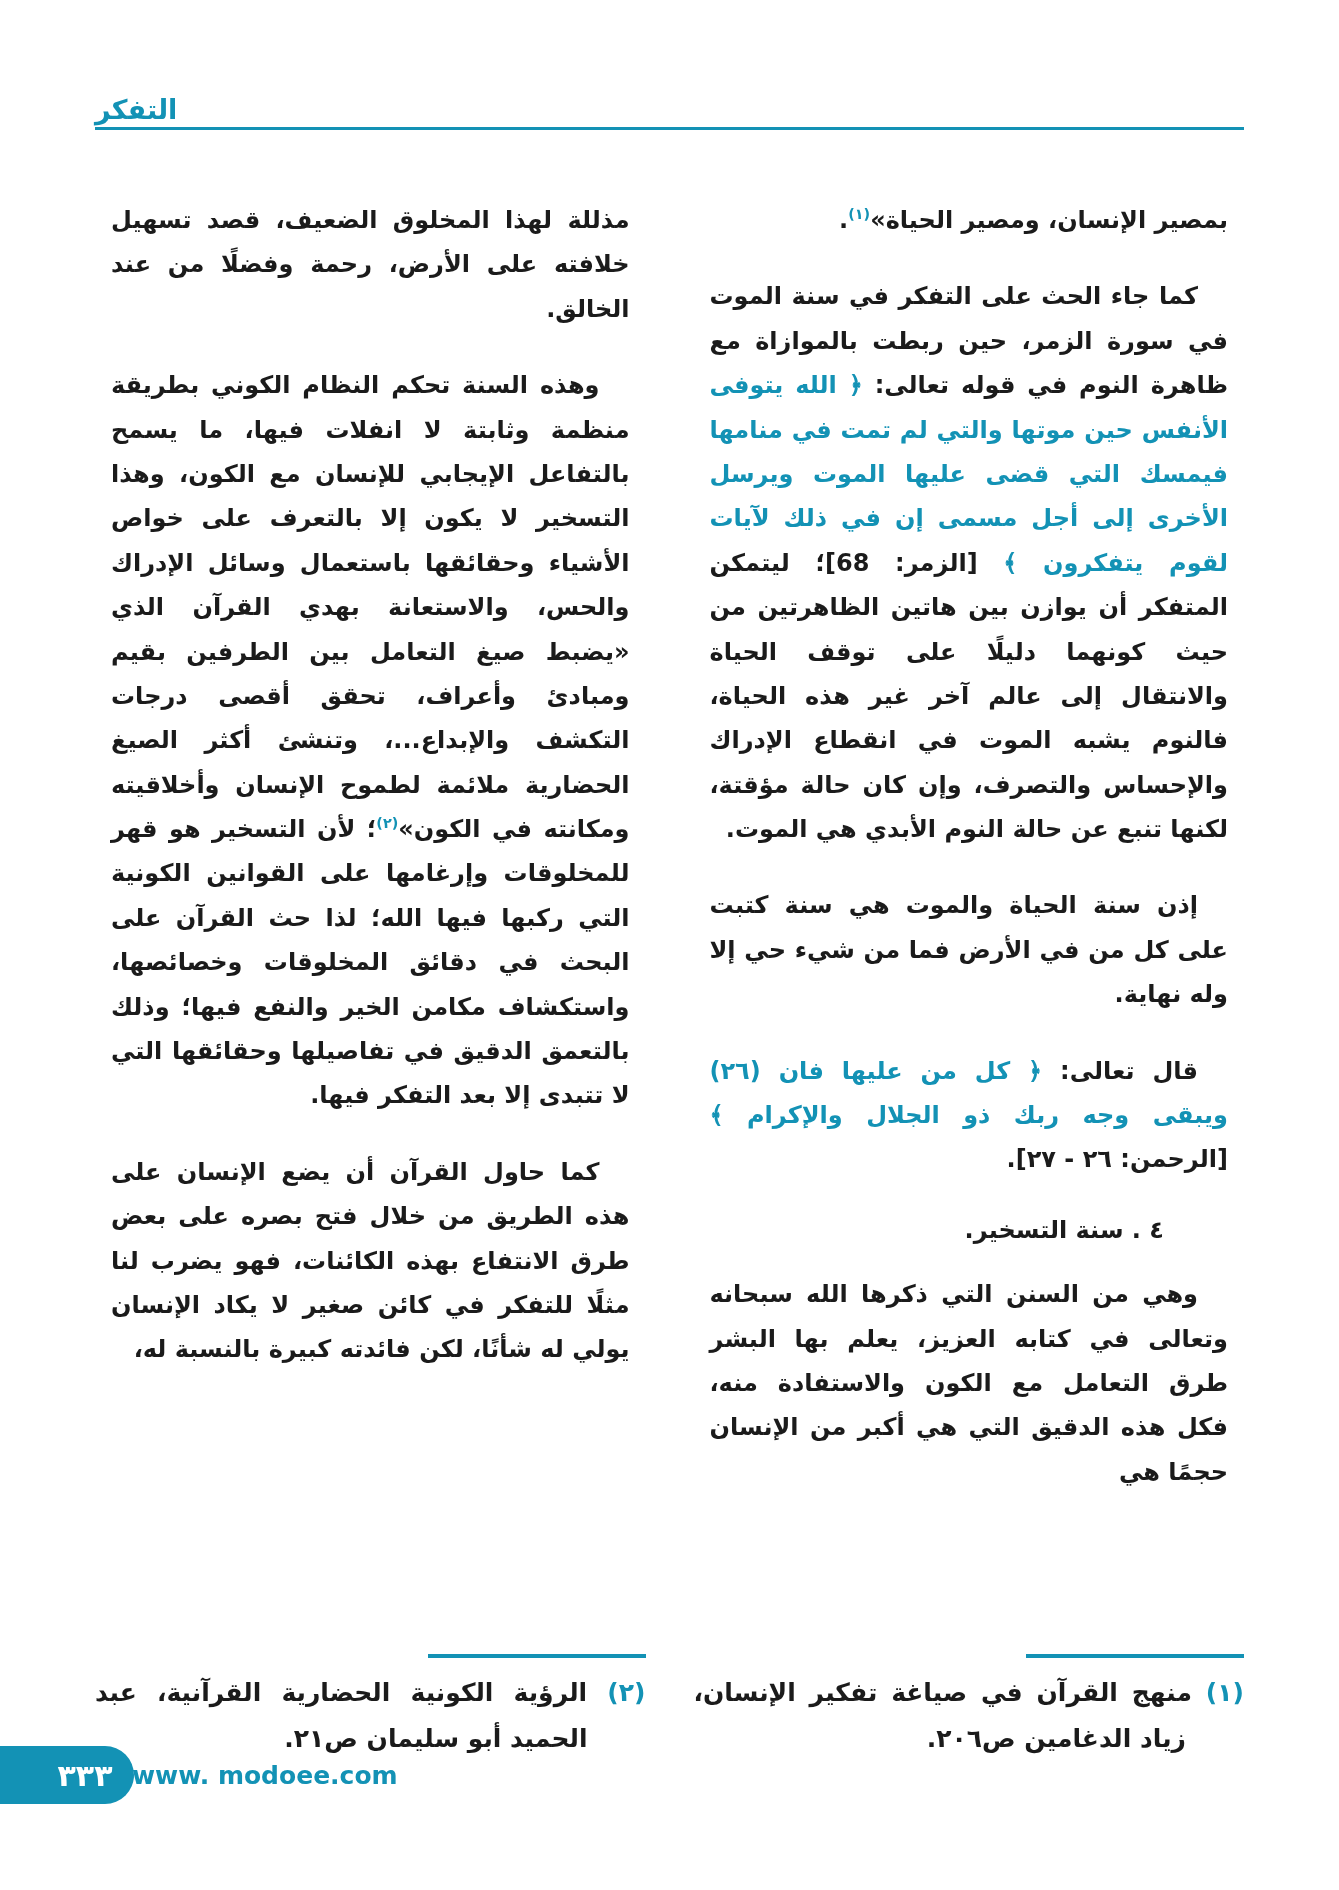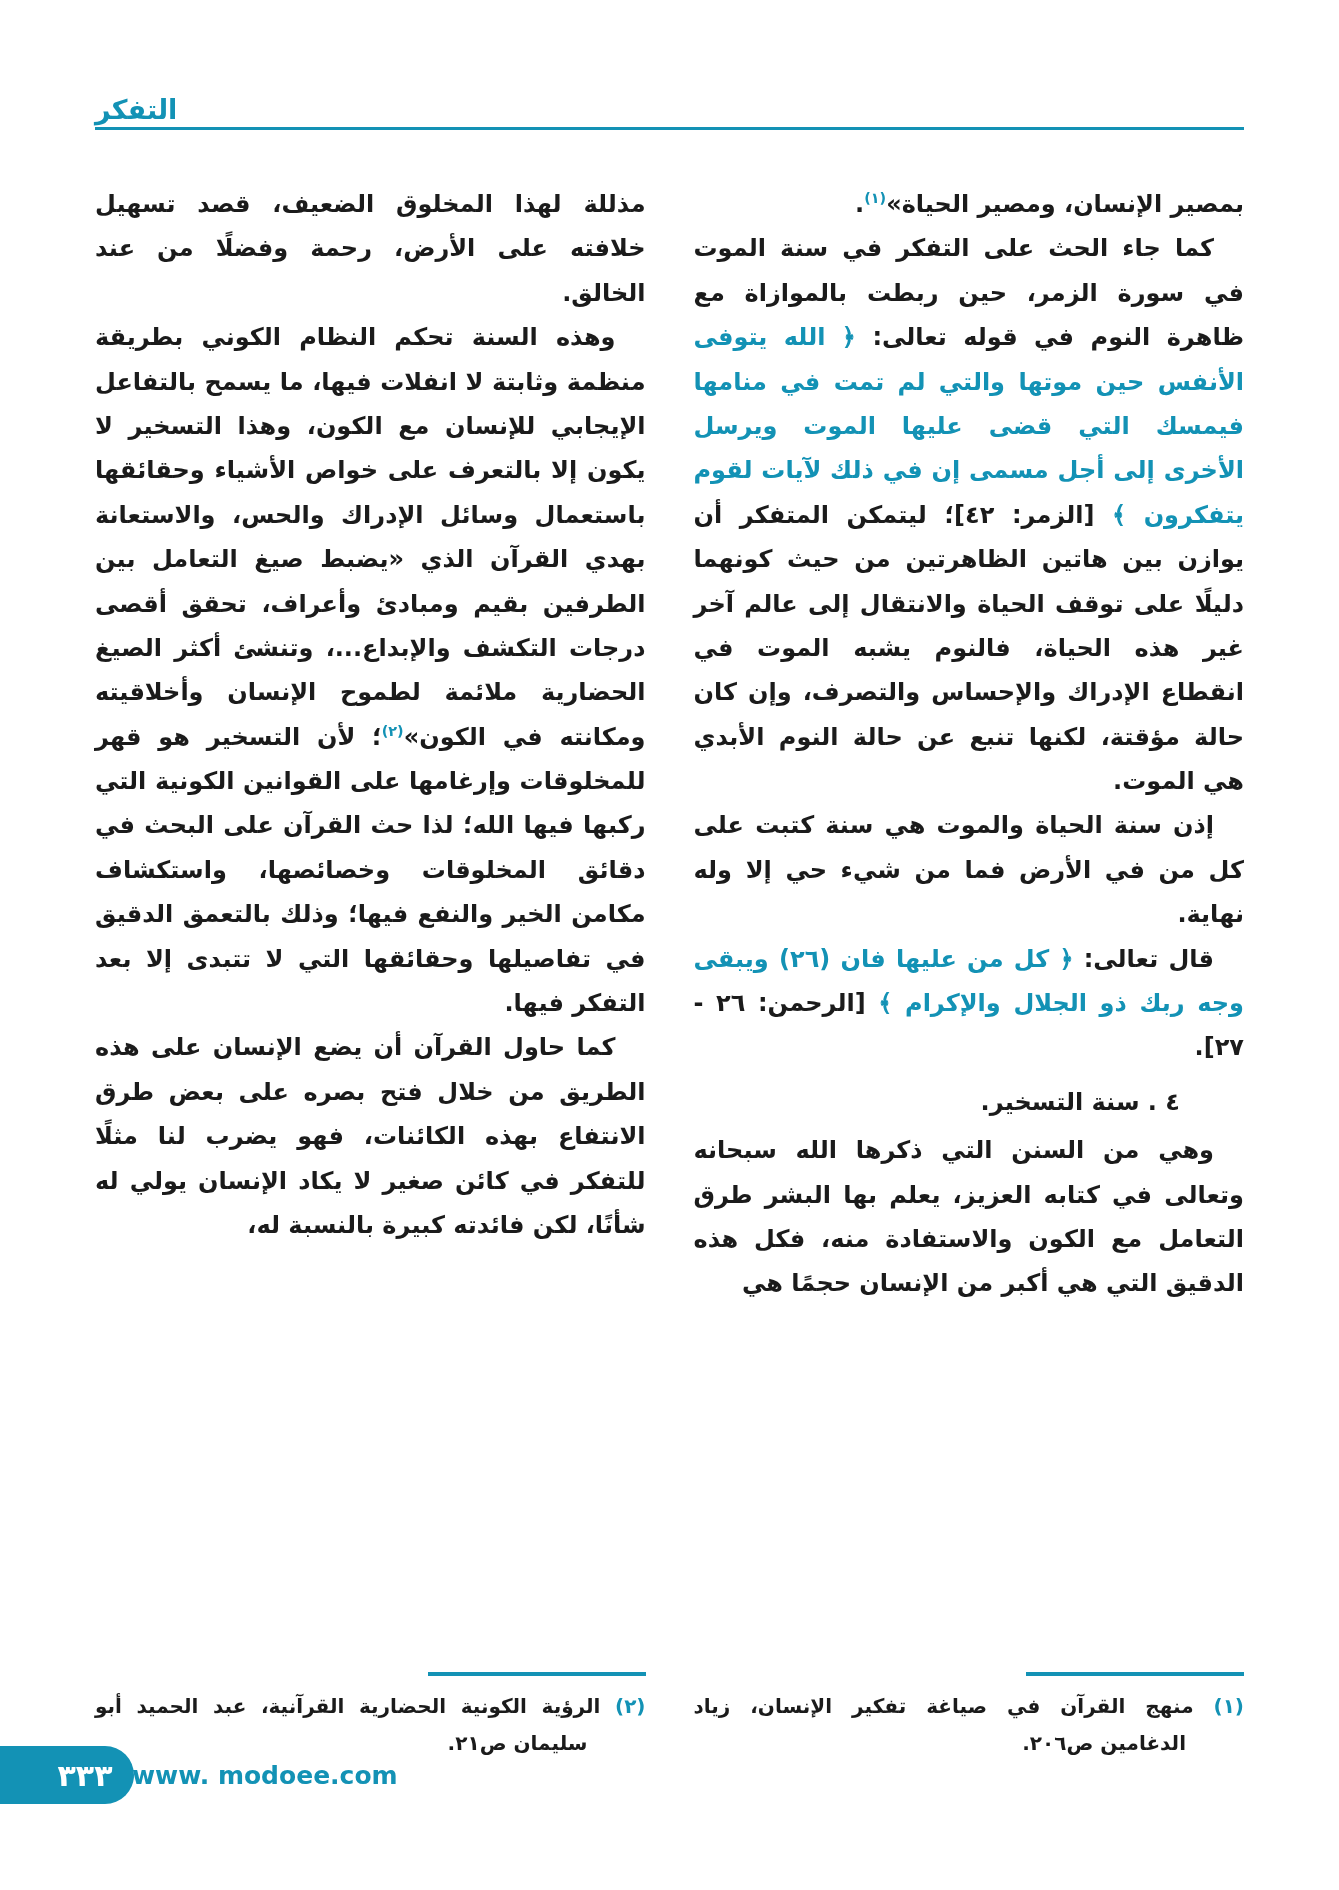--- a/index.html
+++ b/index.html
@@ -29,31 +29,31 @@
   .columns {
     position:absolute; top:182px; left:95px; right:95px; bottom:128px;
     display:flex; flex-direction:row; direction:rtl; gap:48px;
   }
   .col {
     flex:1 1 0; min-width:0;
     display:flex; flex-direction:column;
     text-align:justify;
     font-size:24px; font-weight:bold; line-height:1.85;
   }
-  .para { margin:0; text-indent:30px; }
+  .para { margin:16px; text-indent:30px; }
   .para.no-indent { text-indent:0; }
   .para.subheading { text-indent:64px; margin-top:10px; margin-bottom:4px; }
   .quran { color:var(--accent); }
   .fn-ref { color:var(--accent); font-size:0.6em; vertical-align:super; line-height:0; }
 
   
   .footnote { margin-top:auto; padding-top:10px; }
   .footnote-rule { width:218px; height:4px; background:var(--accent); margin:0 0 12px 0; }
   .footnote-text {
-    font-size:20px; line-height:1.85;
+    font-size:25px; line-height:1.85;
     padding-right:58px; text-indent:-58px;
   }
   .fn-marker { color:var(--accent); }
 
   
   .badge {
     position:absolute; left:0; bottom:86px;
     width:98px; height:58px;
     background:var(--accent);
     border-radius:0 29px 29px 0;
@@ -77,21 +77,21 @@
   </header>
 
   <main class="columns">
 
     <section class="col">
       <p class="para no-indent"><span>بمصير الإنسان، ومصير الحياة»</span><sup class="fn-ref">(١)</sup><span>.</span></p>
 
       <p class="para">
         <span>كما جاء الحث على التفكر في سنة الموت في سورة الزمر، حين ربطت بالموازاة مع ظاهرة النوم في قوله تعالى:</span>
         <span class="quran">﴿ الله يتوفى الأنفس حين موتها والتي لم تمت في منامها فيمسك التي قضى عليها الموت ويرسل الأخرى إلى أجل مسمى إن في ذلك لآيات لقوم يتفكرون ﴾</span>
-        <span>[الزمر: ٤٢]؛</span>
+        <span>[الزمر: 68]؛</span>
         <span>ليتمكن المتفكر أن يوازن بين هاتين الظاهرتين من حيث كونهما دليلًا على توقف الحياة والانتقال إلى عالم آخر غير هذه الحياة، فالنوم يشبه الموت في انقطاع الإدراك والإحساس والتصرف، وإن كان حالة مؤقتة، لكنها تنبع عن حالة النوم الأبدي هي الموت.</span>
       </p>
 
       <p class="para">
         <span>إذن سنة الحياة والموت هي سنة كتبت على كل من في الأرض فما من شيء حي إلا وله نهاية.</span>
       </p>
 
       <p class="para">
         <span>قال تعالى:</span>
         <span class="quran">﴿ كل من عليها فان (٢٦) ويبقى وجه ربك ذو الجلال والإكرام ﴾</span>

